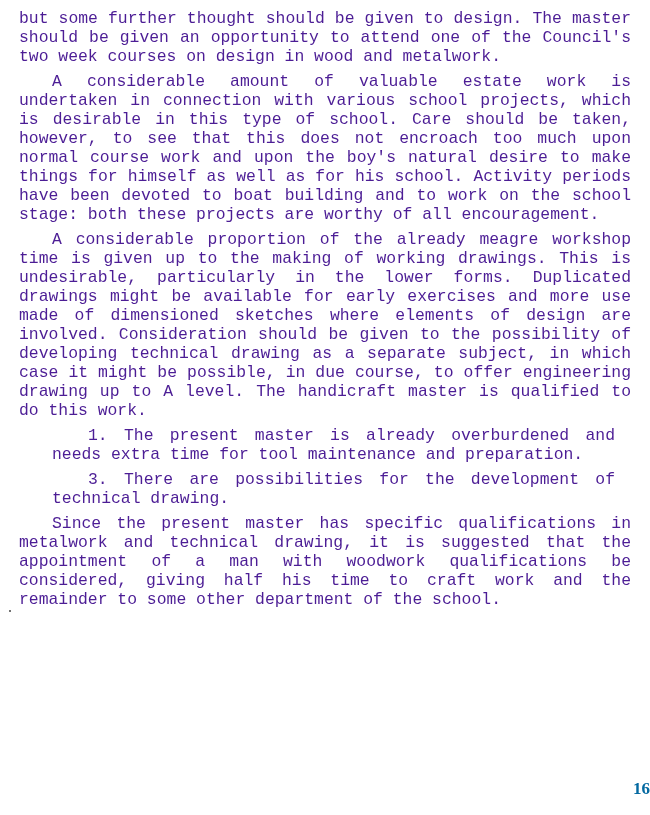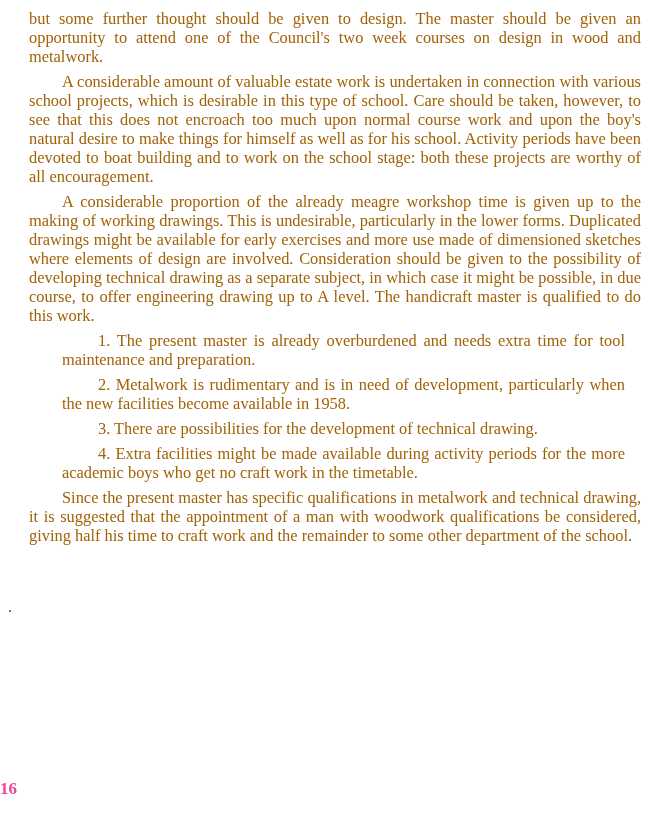--- a/index.html
+++ b/index.html
@@ -8,27 +8,27 @@
     background: #ffffff;
   }
   body {
     width: 650px;
     height: 815px;
     overflow: hidden;
     position: relative;
   }
   .page {
     position: absolute;
-    left: 29px;
+    left: 19px;
     top: 9px;
     width: 612px;
-    font-family: Liberation Serif, serif;
+    font-family: Liberation Mono, monospace;
     font-size: 16.4px;
     line-height: 19px;
-    color: #a16207;
+    color: #4c1d95;
     text-align: justify;
   }
   .para {
     margin: 0 0 6px 0;
     text-indent: 33px;
   }
   .para.cont {
     text-indent: 0;
   }
   .list {
@@ -40,25 +40,25 @@
     text-indent: 36px;
   }
   .list-num {
     display: inline;
   }
   .page-number {
     position: absolute;
     left: 0;
     width: 650px;
     top: 779px;
-    text-align: left;
+    text-align: right;
     font-family: "Liberation Serif", "DejaVu Serif", serif;
     font-size: 17px;
     font-weight: bold;
-    color: #ec4899;
+    color: #0369a1;
   }
   .speck {
     position: absolute;
     left: 9px;
     top: 610px;
     width: 2px;
     height: 2px;
     background: #444;
     border-radius: 1px;
   }
@@ -66,23 +66,21 @@
 </head>
 <body>
 
 <div class="page">
   <p class="para cont">but some further thought should be given to design.  The master should be given an opportunity to attend one of the Council's two week courses on design in wood and metalwork.</p>
   <p class="para">A considerable amount of valuable estate work is undertaken in connection with various school projects, which is desirable in this type of school.  Care should be taken, however, to see that this does not encroach too much upon normal course work and upon the boy's natural desire to make things for himself as well as for his school.  Activity periods have been devoted to boat building and to work on the school stage:  both these projects are worthy of all encouragement.</p>
   <p class="para">A considerable proportion of the already meagre workshop time is given up to the making of working drawings.  This is undesirable, particularly in the lower forms.  Duplicated drawings might be available for early exercises and more use made of dimensioned sketches where elements of design are involved.  Consideration should be given to the possibility of developing technical drawing as a separate subject, in which case it might be possible, in due course, to offer engineering drawing up to A level.  The handicraft master is qualified to do this work.</p>
 
   <div class="list">
     <p class="list-item"><span class="list-num">1.</span> <span>The present master is already overburdened and needs extra time for tool maintenance and preparation.</span></p>
-    <p class="list-item"><span class="list-num">2.</span> <span>Metalwork is rudimentary and is in need of development, particularly when the new facilities become available in 1958.</span></p>
     <p class="list-item"><span class="list-num">3.</span> <span>There are possibilities for the development of technical drawing.</span></p>
-    <p class="list-item"><span class="list-num">4.</span> <span>Extra facilities might be made available during activity periods for the more academic boys who get no craft work in the timetable.</span></p>
   </div>
 
   <p class="para">Since the present master has specific qualifications in metalwork and technical drawing, it is suggested that the appointment of a man with woodwork qualifications be considered, giving half his time to craft work and the remainder to some other department of the school.</p>
 </div>
 
 <div class="speck"></div>
 
 <div class="page-number">16</div>
 
 </body></html>

